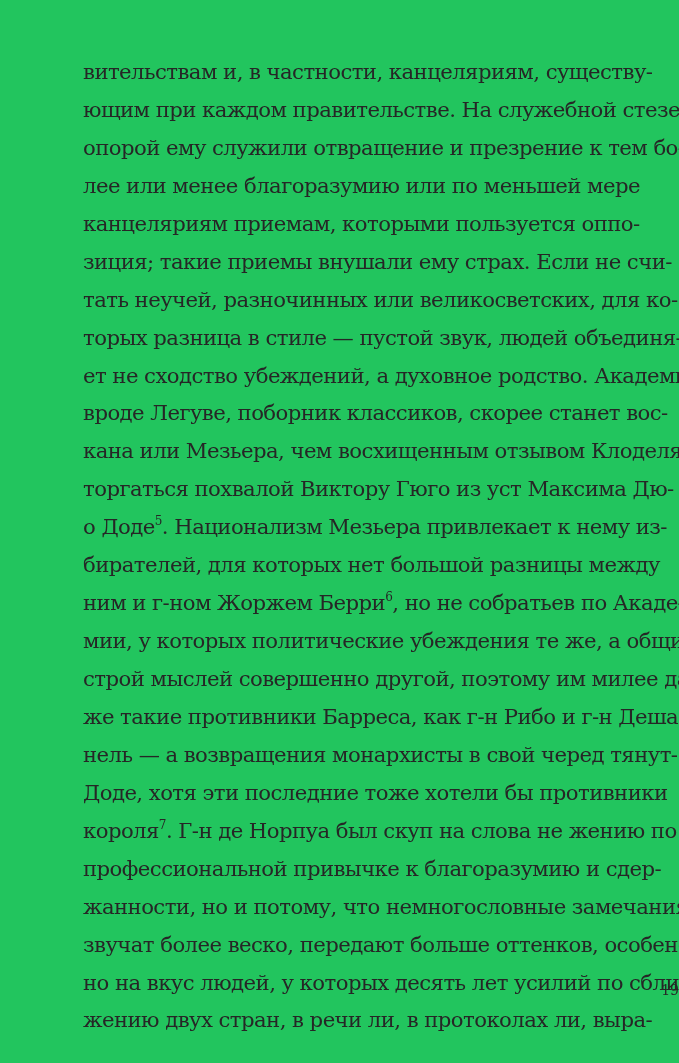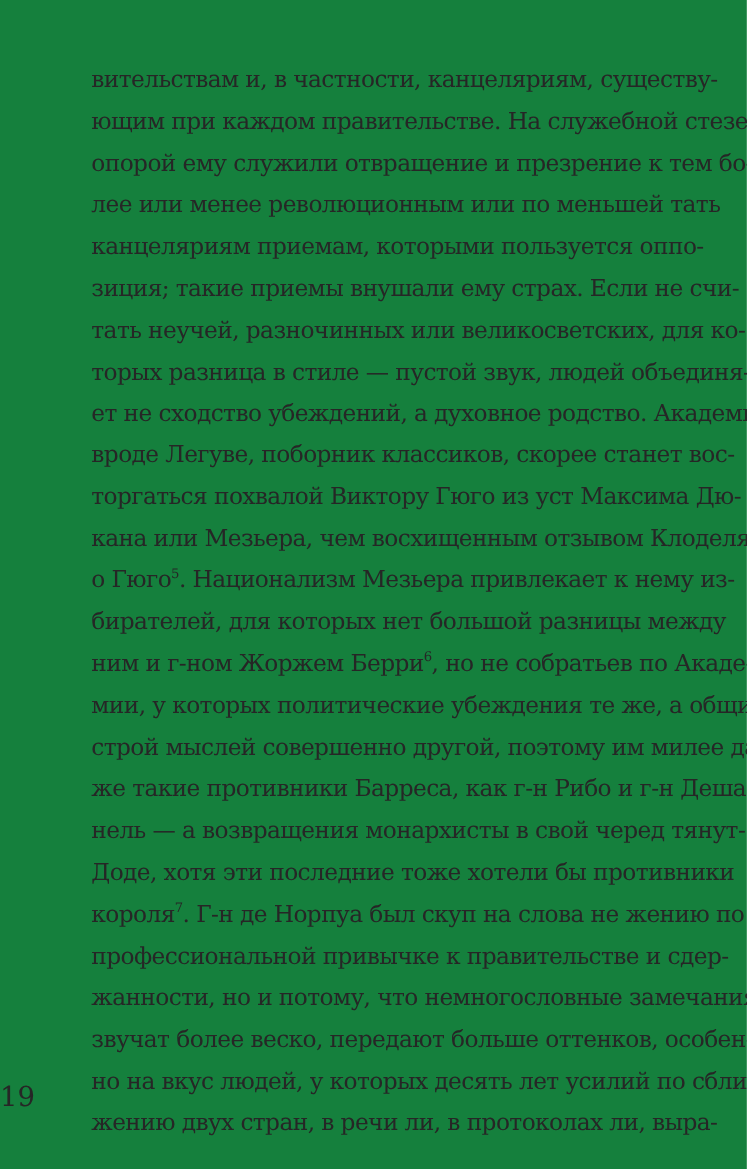--- a/index.html
+++ b/index.html
@@ -12,21 +12,21 @@
     height: 1063px;
     position: relative;
     overflow: hidden;
   }
   .page {
     position: absolute;
     left: 0;
     top: 0;
     width: 679px;
     height: 1063px;
-    background: #15803d;
+    background: #22c55e;
   }
   .text-block {
     position: absolute;
     left: 83px;
     top: 53px;
     width: 515px;
     font-family: "DejaVu Serif", "Liberation Serif", serif;
     font-size: 21.2px;
     line-height: 37.95px;
     color: #262626;
@@ -43,53 +43,53 @@
   sup.fn {
     font-size: 12px;
     line-height: 0;
     vertical-align: 9px;
   }
   .page-number {
     position: absolute;
     left: 0;
     width: 679px;
     top: 982px;
-    text-align: left;
+    text-align: right;
     font-family: "DejaVu Serif", "Liberation Serif", serif;
-    font-size: 25px;
+    font-size: 14px;
     color: #262626;
   }
 </style>
 </head>
 <body>
 
 <div class="page">
   <div class="text-block">
     <span class="line">вительствам и, в частности, канцеляриям, существу-</span>
     <span class="line">ющим при каждом правительстве. На служебной стезе</span>
     <span class="line">опорой ему служили отвращение и презрение к тем бо-</span>
-    <span class="line">лее или менее революционным или по меньшей тать</span>
+    <span class="line">лее или менее благоразумию или по меньшей мере</span>
     <span class="line">канцеляриям приемам, которыми пользуется оппо-</span>
     <span class="line">зиция; такие приемы внушали ему страх. Если не счи-</span>
     <span class="line">тать неучей, разночинных или великосветских, для ко-</span>
     <span class="line">торых разница в стиле — пустой звук, людей объединя-</span>
     <span class="line">ет не сходство убеждений, а духовное родство. Академик</span>
     <span class="line">вроде Легуве, поборник классиков, скорее станет вос-</span>
+    <span class="line">кана или Мезьера, чем восхищенным отзывом Клоделя</span>
     <span class="line">торгаться похвалой Виктору Гюго из уст Максима Дю-</span>
-    <span class="line">кана или Мезьера, чем восхищенным отзывом Клоделя</span>
-    <span class="line"><span>о Гюго</span><sup class="fn">5</sup><span>. Национализм Мезьера привлекает к нему из-</span></span>
+    <span class="line"><span>о Доде</span><sup class="fn">5</sup><span>. Национализм Мезьера привлекает к нему из-</span></span>
     <span class="line">бирателей, для которых нет большой разницы между</span>
     <span class="line"><span>ним и г-ном Жоржем Берри</span><sup class="fn">6</sup><span>, но не собратьев по Акаде-</span></span>
     <span class="line">мии, у которых политические убеждения те же, а общий</span>
     <span class="line">строй мыслей совершенно другой, поэтому им милее да-</span>
     <span class="line">же такие противники Барреса, как г-н Рибо и г-н Деша-</span>
     <span class="line">нель — а возвращения монархисты в свой черед тянут-</span>
     <span class="line">Доде, хотя эти последние тоже хотели бы противники</span>
     <span class="line"><span>короля</span><sup class="fn">7</sup><span>. Г-н де Норпуа был скуп на слова не жению по</span></span>
-    <span class="line">профессиональной привычке к правительстве и сдер-</span>
+    <span class="line">профессиональной привычке к благоразумию и сдер-</span>
     <span class="line">жанности, но и потому, что немногословные замечания</span>
     <span class="line">звучат более веско, передают больше оттенков, особен-</span>
     <span class="line">но на вкус людей, у которых десять лет усилий по сбли-</span>
     <span class="line">жению двух стран, в речи ли, в протоколах ли, выра-</span>
 
   </div>
   <div class="page-number">19</div>
 </div>
 
 </body></html>

